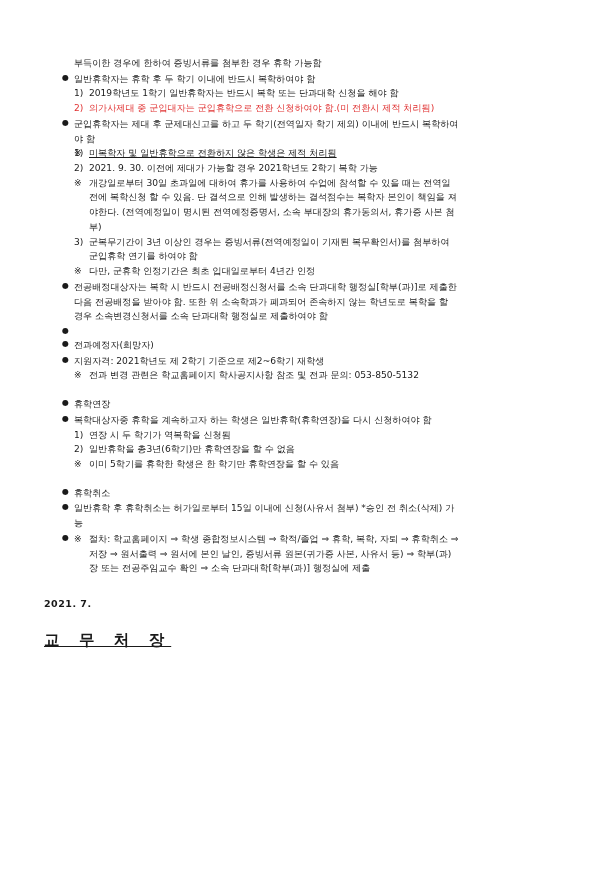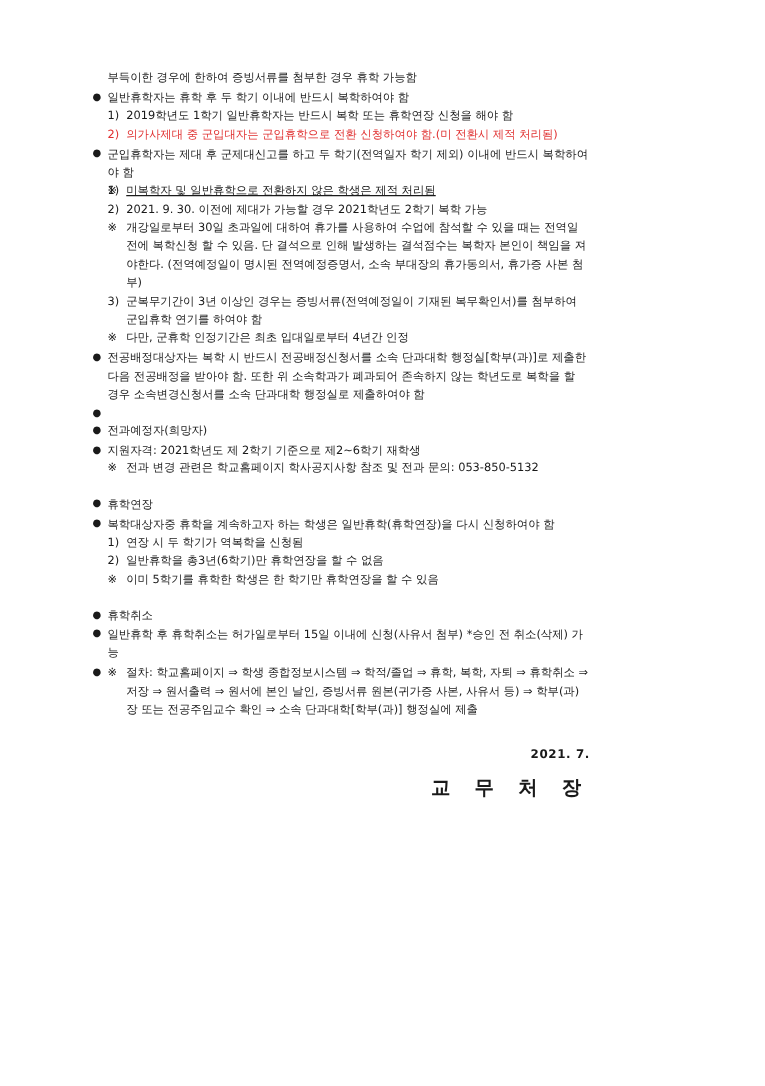--- a/index.html
+++ b/index.html
@@ -10,21 +10,21 @@
   body {
     width: 612px;
     height: 869px;
     font-family: "DejaVu Sans", "Liberation Sans", sans-serif;
     color: #1a1a1a;
     position: relative;
     overflow: hidden;
   }
   .page {
     position: absolute;
-    left: 12px; top: 0;
+    left: 0; top: 0;
     width: 500px;
     height: 869px;
     padding: 56px 40px 0 44px;
     box-sizing: border-box;
   }
   .content {
     font-size: 9.1px;
     line-height: 1.62;
   }
 
@@ -79,49 +79,50 @@
   }
 
   .red { color: #e03030; }
   .strike-u { text-decoration: underline; }
 
   .txt { display: inline; }
 
   
   .footer {
     margin-top: 20px;
-    text-align: right;
+    text-align: left;
   }
   .footer .date {
     font-size: 9.5px;
     font-weight: bold;
     letter-spacing: 0.5px;
   }
   .footer .office {
     font-size: 15.5px;
     font-weight: bold;
     letter-spacing: 7px;
-    margin-top: 7px;
+    margin-top: 17px;
+    text-decoration: underline;
   }
 </style>
 </head>
 <body>
 
 <div class="page">
   <div class="content">
 
     <div class="para">부득이한 경우에 한하여 증빙서류를 첨부한 경우 휴학 가능함</div>
 
     <div class="lvl1">
       <span class="bullet">●</span>
       <span class="txt">일반휴학자는 휴학 후 두 학기 이내에 반드시 복학하여야 함</span>
     </div>
     <div class="lvl2">
       <span class="marker">1)</span>
-      <span class="txt">2019학년도 1학기 일반휴학자는 반드시 복학 또는 휴학연장 신청을 해야 함</span>
+      <span class="txt">2019학년도 1학기 일반휴학자는 반드시 복학 또는 단과대학 신청을 해야 함</span>
     </div>
     <div class="lvl2 red">
       <span class="marker">2)</span>
       <span class="txt">의가사제대 중 군입대자는 군입휴학으로 전환 신청하여야 함.(미 전환시 제적 처리됨)</span>
     </div>
 
     <div class="lvl1">
       <span class="bullet">●</span>
       <span class="txt">군입휴학자는 제대 후 군제대신고를 하고 두 학기(전역일자 학기 제외) 이내에 반드시 복학하여야 함</span>
     </div>

